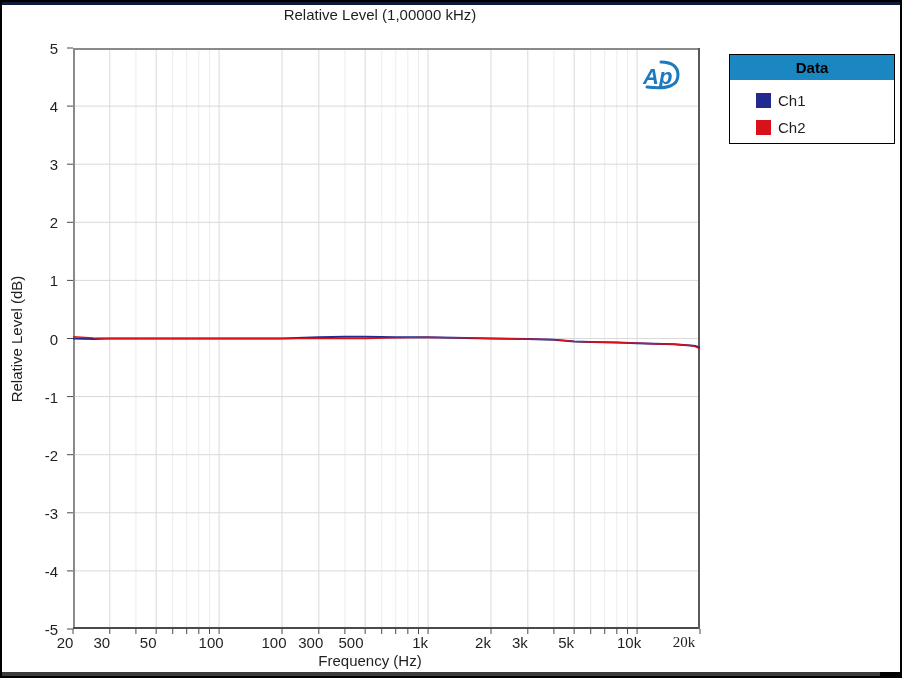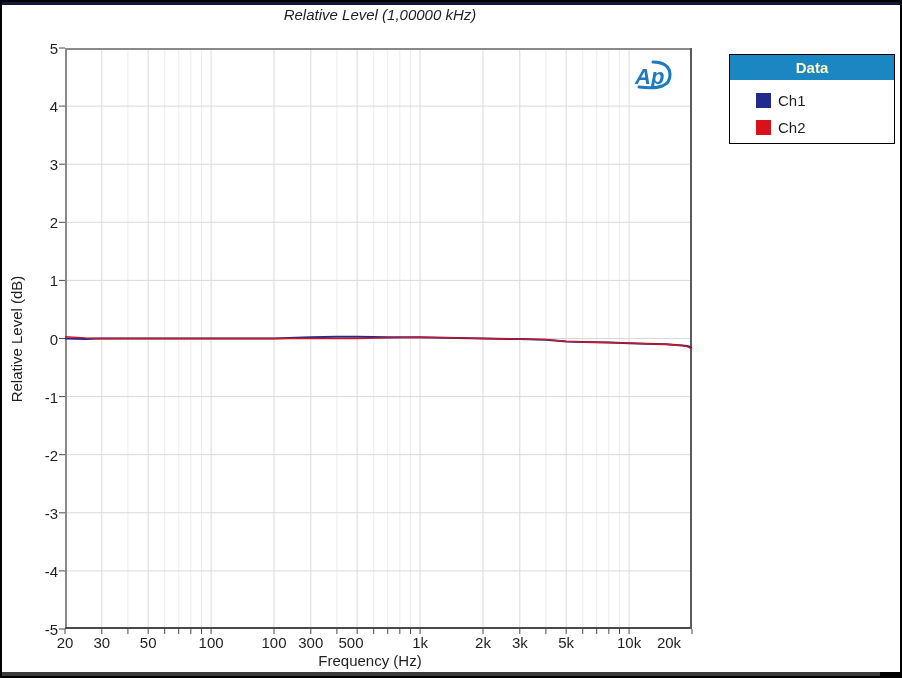--- a/index.html
+++ b/index.html
@@ -13,48 +13,48 @@
     color:#1f1f1f;
     overflow:hidden;
   }
   .top-bar{position:absolute;top:-2px;left:-2px;width:902px;height:5px;}
   .bottom-bar{
     position:absolute;bottom:-2px;left:-2px;width:902px;height:6px;
     background:linear-gradient(to right,#3c3c3c 0,#3c3c3c 880px,#000 880px,#000 100%);
   }
   .chart-title{
     position:absolute;top:4px;left:63px;width:630px;
-    text-align:center;font-size:15px;font-style:italic;
+    text-align:center;font-size:15px;
   }
   .timestamp{
     position:absolute;top:24px;left:63px;width:637px;
     text-align:right;font-size:15px;
   }
   .ylabel{
     position:absolute;left:14px;top:337px;
     transform:translate(-50%,-50%) rotate(-90deg);
     white-space:nowrap;font-size:15px;
   }
   .xlabel{
     position:absolute;top:650px;left:53px;width:630px;
     text-align:center;font-size:15px;
   }
-  .plot{position:absolute;left:63px;top:46px;width:627px;height:581px;}
+  .plot{position:absolute;left:71px;top:46px;width:627px;height:581px;}
   .plot svg{overflow:visible;display:block;}
   .tick-label{position:absolute;font-size:15px;line-height:17px;pointer-events:none;}
   .ytick{width:56px;text-align:right;left:0;}
   .xtick{width:70px;text-align:center;top:632px;}
   .ap-logo{position:absolute;right:18px;top:10px;width:42px;height:36px;}
   .legend{
     position:absolute;left:727px;top:52px;width:166px;height:90px;
     box-sizing:border-box;border:1px solid #000;background:#fff;
   }
   .legend-header{
     height:25px;line-height:25px;text-align:center;
-    color:#fef9c3;font-weight:bold;font-size:15px;
+    color:#000000;font-weight:bold;font-size:15px;
   }
   .legend-items{padding:7px 0 0 26px;}
   .legend-item{display:flex;align-items:center;height:27px;cursor:default;}
   .legend-swatch{width:15px;height:15px;display:inline-block;margin-right:7px;flex:0 0 auto;}
   .legend-label{font-size:15px;}
 </style>
 </head>
 <body>
 
 <div class="window">
@@ -174,21 +174,21 @@
       <div class="tick-label xtick" style="left: 111.169px;">50</div>
       <div class="tick-label xtick" style="left: 174.085px;">100</div>
       <div class="tick-label xtick" style="left: 237px;">100</div>
       <div class="tick-label xtick" style="left: 273.803px;">300</div>
       <div class="tick-label xtick" style="left: 314px;">500</div>
       <div class="tick-label xtick" style="left: 383.085px;">1k</div>
       <div class="tick-label xtick" style="left: 446px;">2k</div>
       <div class="tick-label xtick" style="left: 482.803px;">3k</div>
       <div class="tick-label xtick" style="left: 529.169px;">5k</div>
       <div class="tick-label xtick" style="left: 592.085px;">10k</div>
-      <div class="tick-label xtick" style="left: 632px;">20k</div>
+      <div class="tick-label xtick" style="left: 647px; font-family: Liberation Serif, serif;">20k</div>
     </div>
   <div class="xlabel">Frequency (Hz)</div>
 
   <div class="legend">
     <div class="legend-header" id="legend-header" style="background: rgb(27, 135, 194);">Data</div>
     <div class="legend-items" id="legend-items">
         <div class="legend-item">
           <span class="legend-swatch" style="background: rgb(34, 43, 141);"></span>
           <span class="legend-label">Ch1</span>
         </div>

